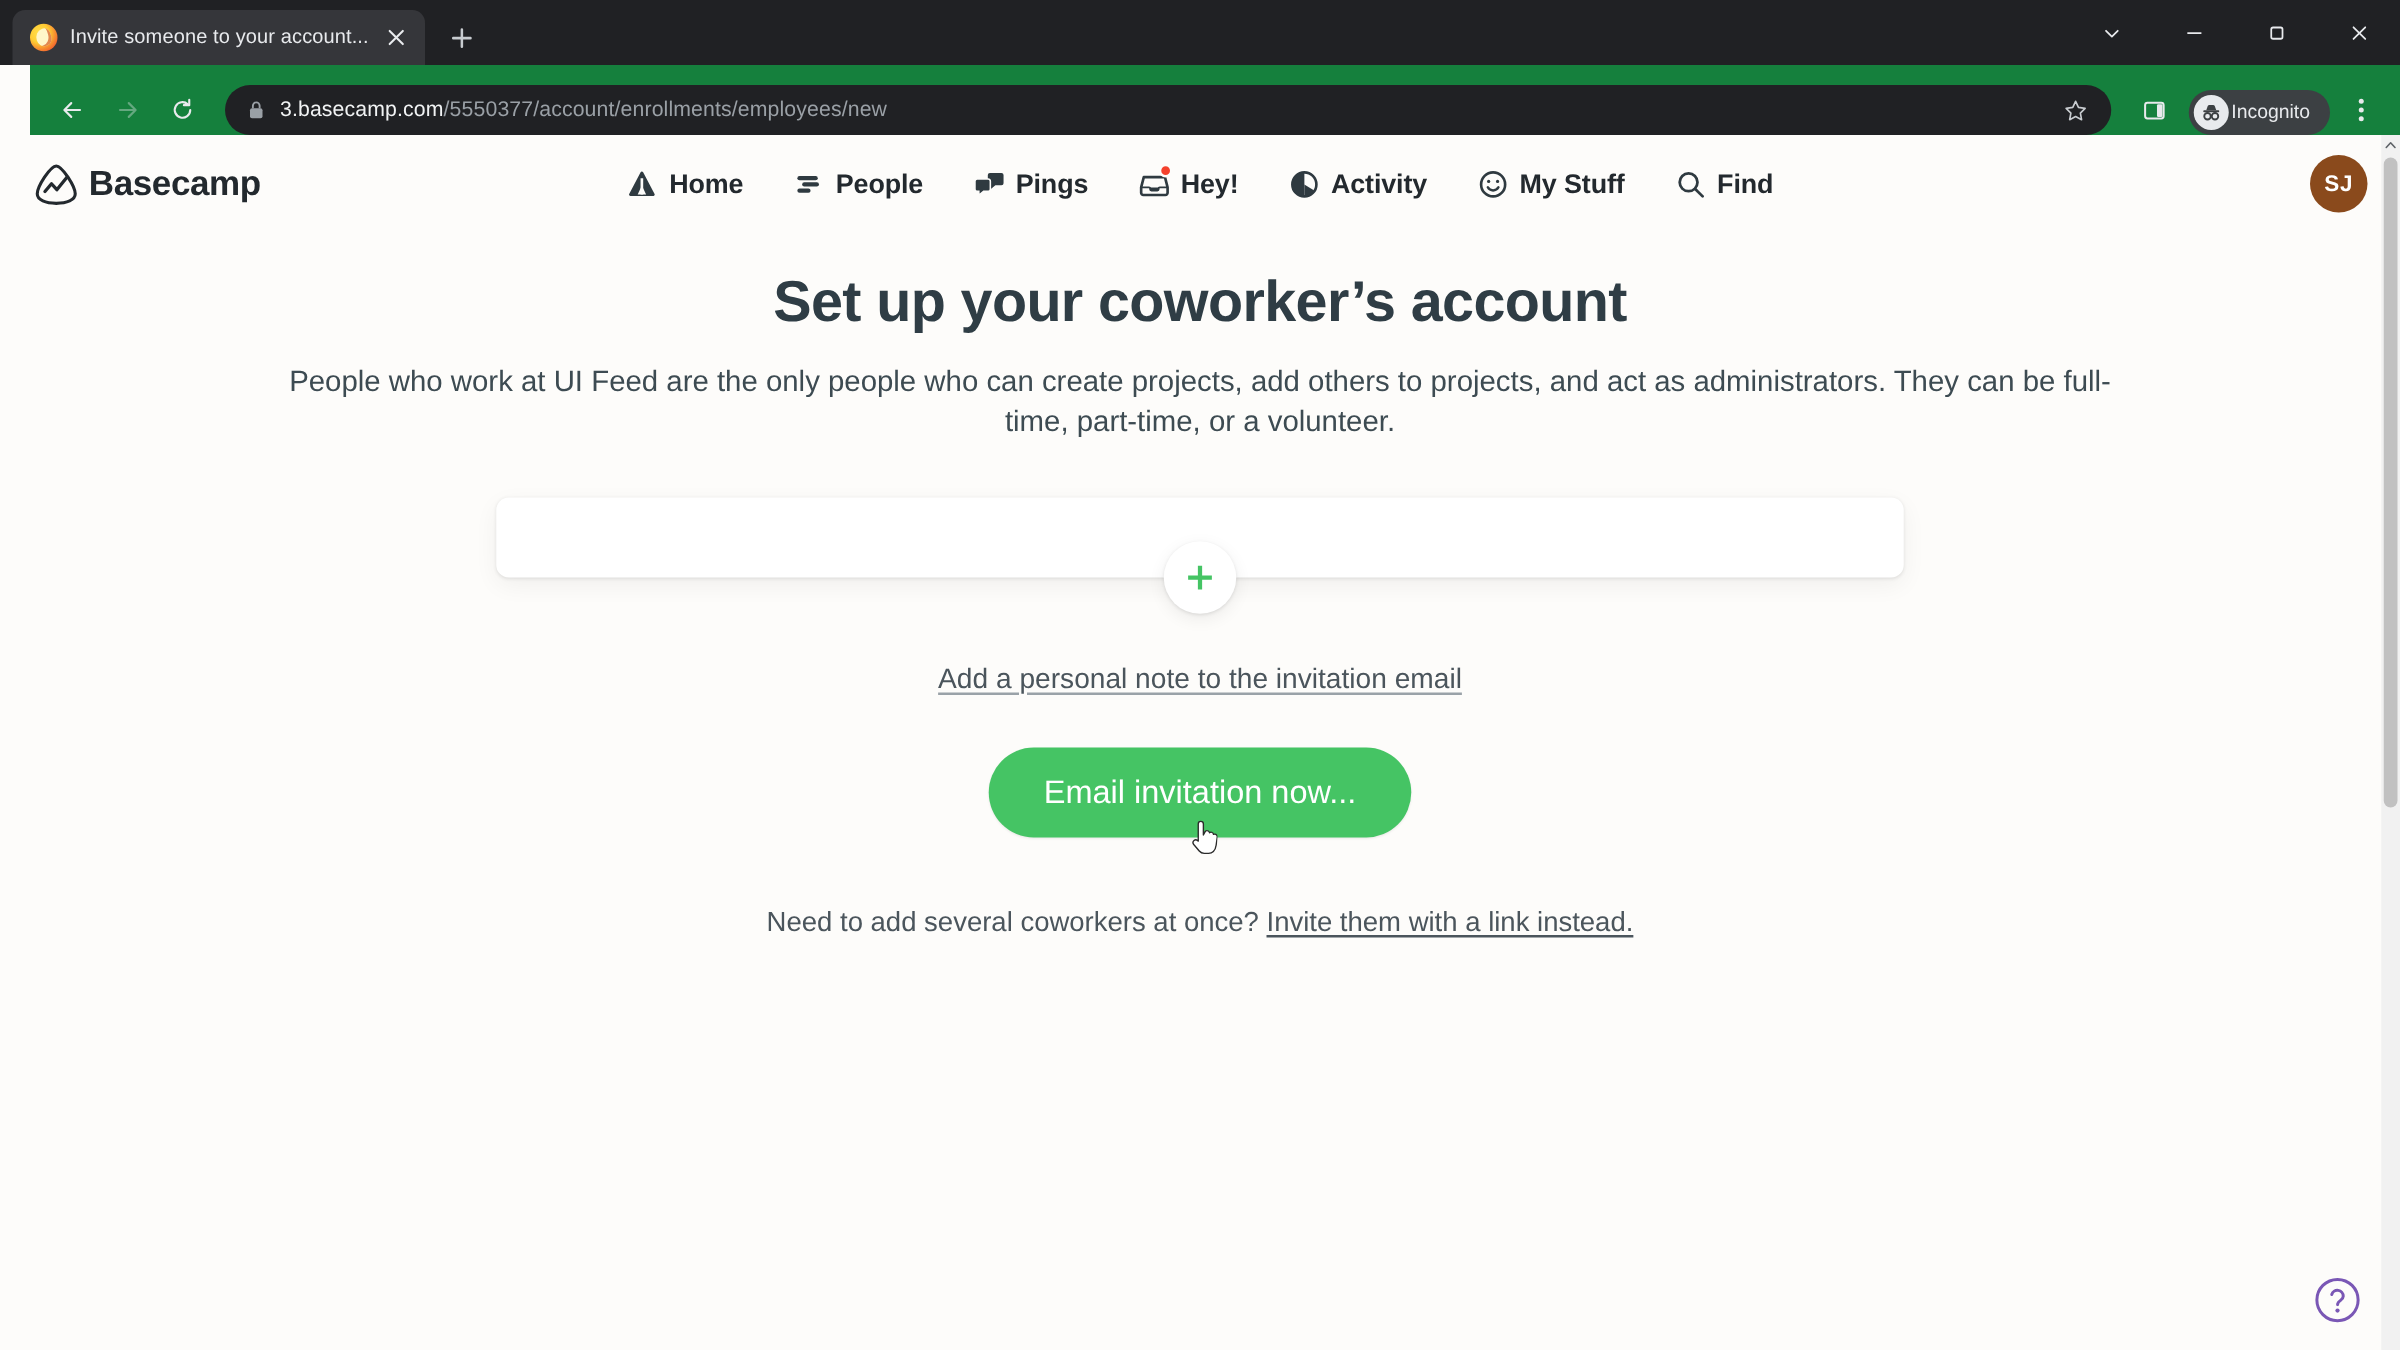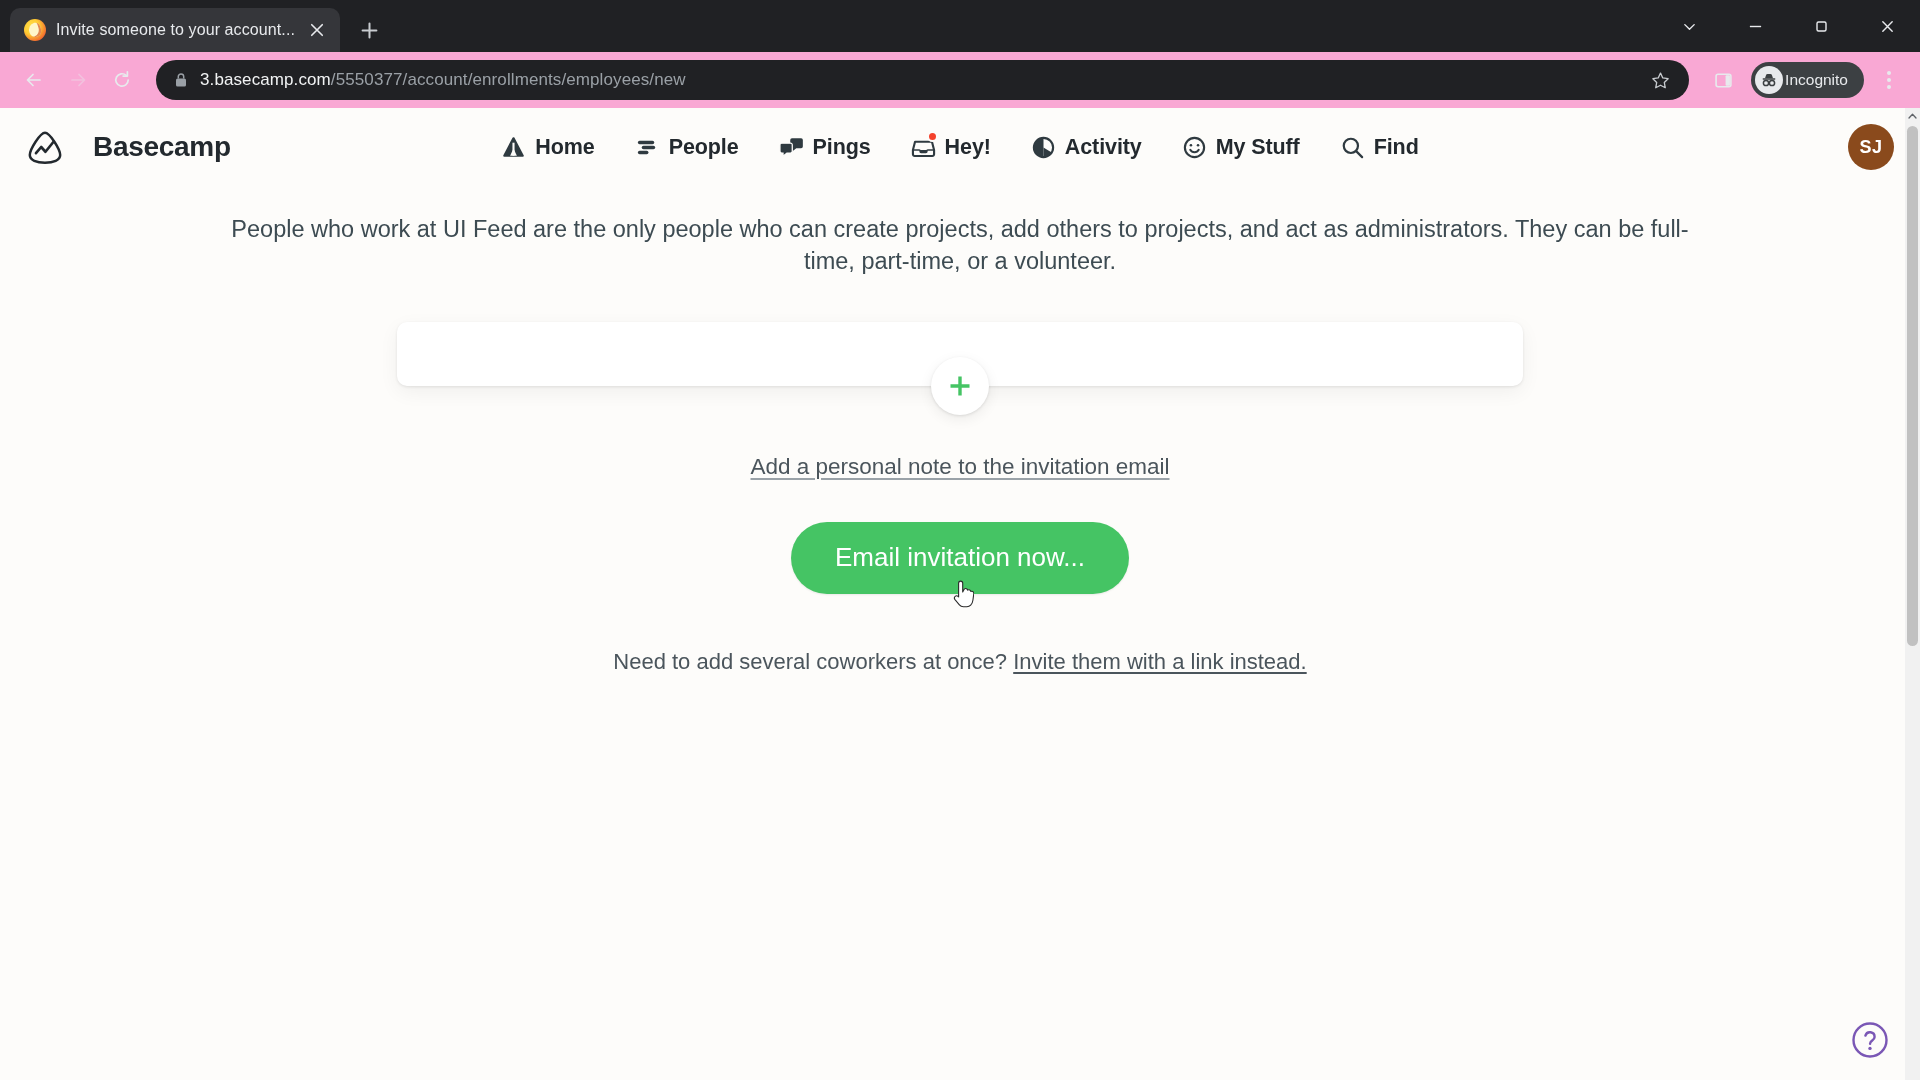--- a/index.html
+++ b/index.html
@@ -49,22 +49,22 @@
 
   .winctl {
     position: absolute; right: 0; top: 0; height: 52px; display: flex; align-items: center;
   }
   .winbtn {
     width: 66px; height: 52px; display: flex; align-items: center; justify-content: center;
   }
   .winbtn svg { width: 15px; height: 15px; }
 
   .toolbar {
-    height: 56px; background: #f9a8d4; display: flex; align-items: center;
-    padding: 0 14px; gap: 4px; flex: 0 0 56px;
+    height: 56px; background: #15803d; display: flex; align-items: flex-end;
+    padding: 0 14px; gap: 4px; flex: 0 0 56px; margin-left: 24px;
   }
   .navbtn {
     width: 40px; height: 40px; border-radius: 50%; display: flex;
     align-items: center; justify-content: center; flex: 0 0 40px;
   }
   .navbtn svg { width: 20px; height: 20px; }
   .navbtn.disabled { opacity: .38; }
 
   .omnibox {
     flex: 1; height: 40px; background: #202124; border-radius: 20px;
@@ -99,21 +99,21 @@
   
   .viewport {
     flex: 1; background: #fdfcfa; position: relative; overflow: hidden;
     display: flex; flex-direction: column;
   }
 
   .bc-nav {
     height: 78px; display: flex; align-items: center; padding: 0 26px;
     flex: 0 0 78px; position: relative;
   }
-  .bc-logo { display: flex; align-items: center; gap: 29px; }
+  .bc-logo { display: flex; align-items: center; gap: 7px; }
   .bc-logo svg { width: 38px; height: 38px; display: block; }
   .bc-logo-text { font-size: 28px; font-weight: 700; color: #23292e; letter-spacing: -.3px; }
 
   .bc-menu {
     position: absolute; left: 0; right: 0; display: flex; justify-content: center;
     align-items: center; gap: 36px; pointer-events: none;
   }
   .bc-item {
     display: flex; align-items: center; gap: 9px; pointer-events: auto;
     position: relative; padding: 4px 2px;
@@ -383,20 +383,21 @@
           </svg>
           <span class="bc-item-label">Find</span>
         </div>
 
       </div>
 
       <div class="avatar">SJ</div>
     </div>
 
     <div class="content">
+      <h1 class="page-title">Set up your coworker’s account</h1>
       <p class="page-desc">People who work at UI Feed are the only people who can create projects, add others to projects, and act as administrators. They can be full-time, part-time, or a volunteer.</p>
 
       <div class="form-card">
 
         <div class="add-btn">
           <svg viewBox="0 0 28 28">
             <path d="M14 4.5 V23.5 M4.5 14 H23.5" stroke="#45c464" stroke-width="3.4" stroke-linecap="butt"></path>
           </svg>
         </div>
       </div>

